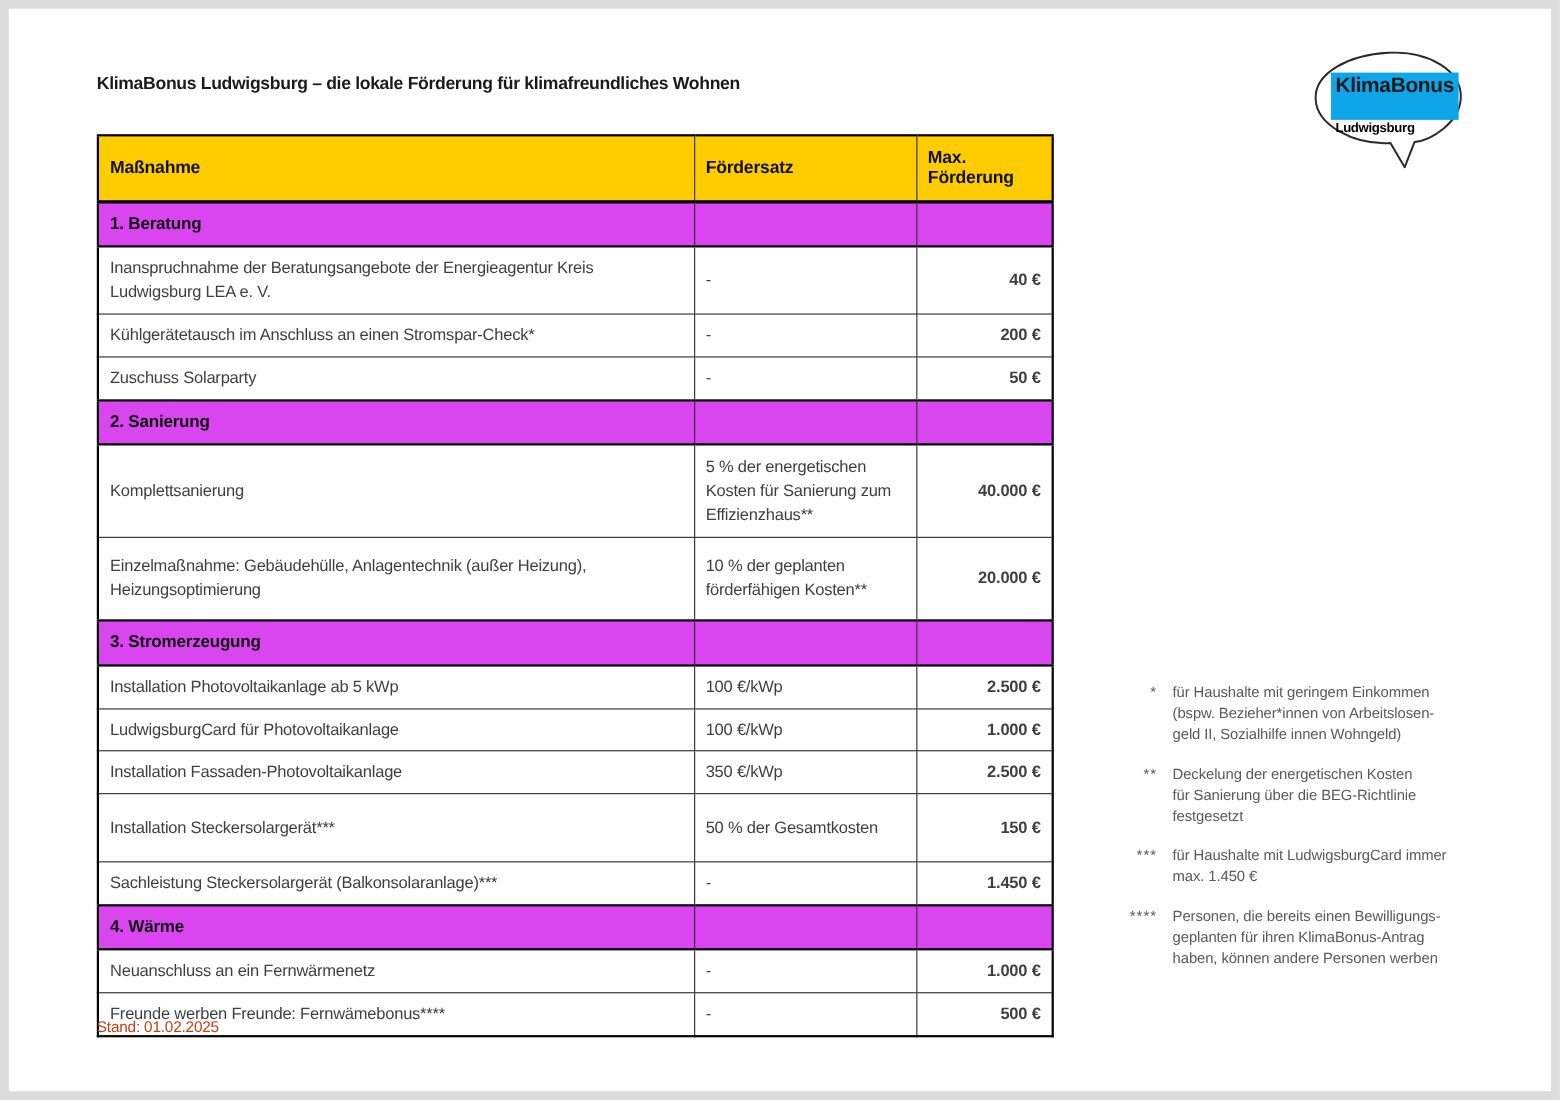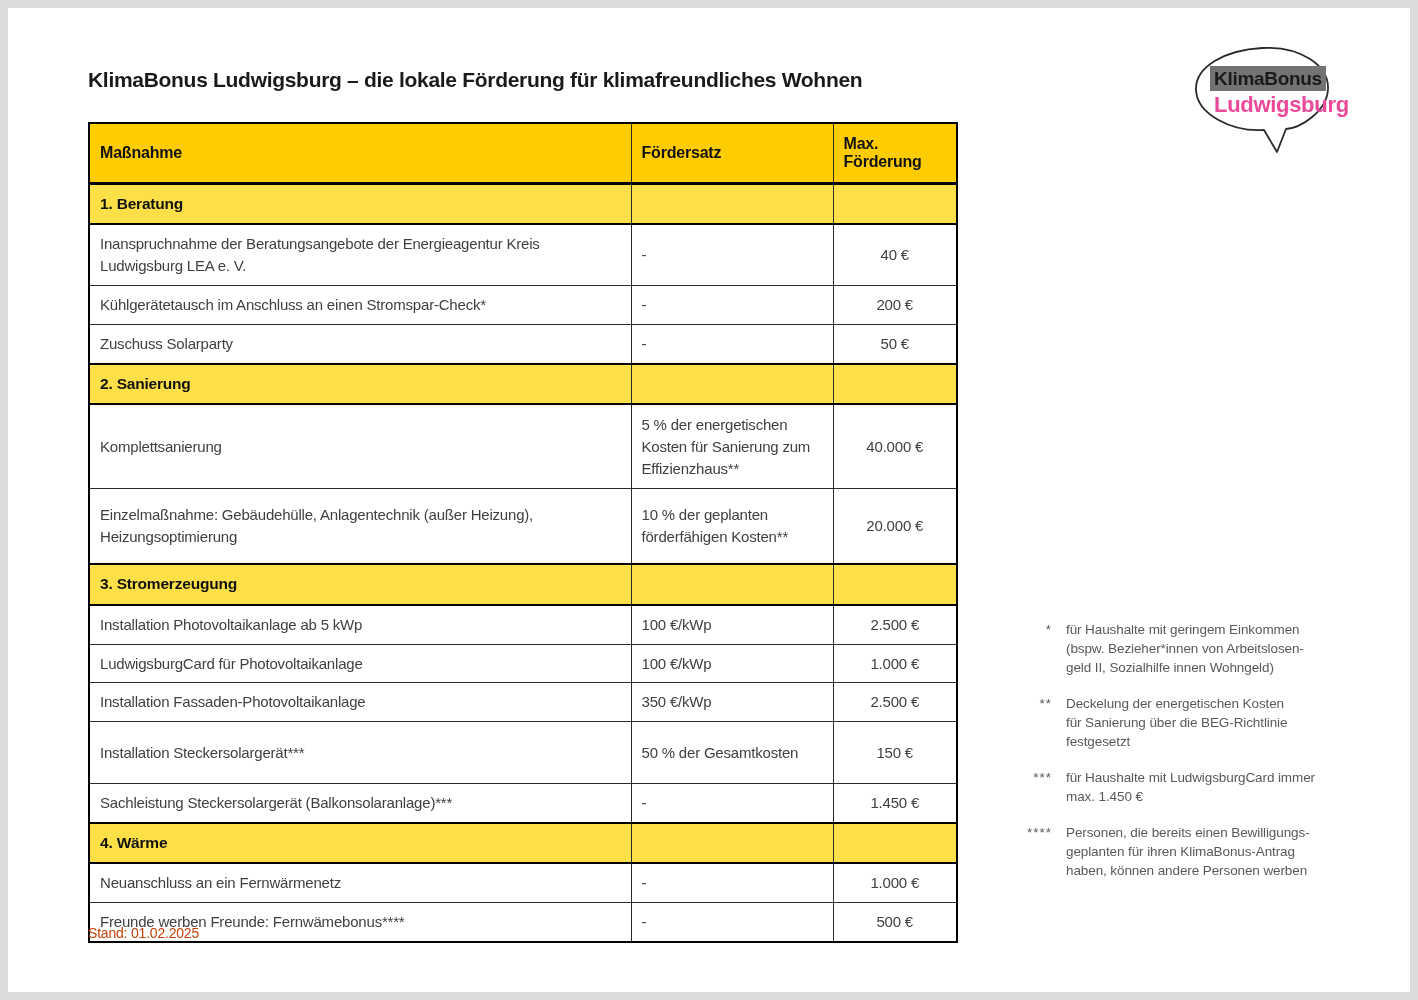--- a/index.html
+++ b/index.html
@@ -8,21 +8,21 @@
     font-family: "Liberation Sans", sans-serif;
     background:#dcdcdc;
     position:relative;
   }
   .page {
     position:absolute; left:8px; top:8px; right:8px; bottom:8px;
     background:#ffffff;
   }
   .title {
     position:absolute; left:80px; top:60px;
-    font-size:21px; font-weight:bold; color:#1a1a1a;
+    font-size:16px; font-weight:bold; color:#1a1a1a;
     letter-spacing:-0.3px;
   }
   
   .table-wrap { position:absolute; left:80px; top:114px; }
   table {
     border-collapse:collapse; table-layout:fixed; width:868px;
     border:2px solid #000;
   }
   th, td { border:1px solid #2a2a2a; vertical-align:middle; }
   thead th {
@@ -31,26 +31,26 @@
     text-align:left; padding:6px 10px; height:60px;
     border-bottom:3px solid #000; border-top:2px solid #000;
     letter-spacing:-0.2px;
   }
   tbody td {
     font-size:15px; color:#3f3f3f; line-height:1.45;
     padding:8px 10px; background:#fff;
     letter-spacing:-0.2px;
   }
   tr.section-row td {
-    background:#fde047;
+    background:#d946ef;
     font-weight:bold; color:#111; font-size:15.5px;
     border-top:2.5px solid #000; border-bottom:2.5px solid #000;
     padding:8px 10px; height:38px;
   }
-  td.c-max { text-align:center; }
+  td.c-max { text-align:right;font-weight:bold; }
   td.c-foerder { }
   tr.row-tall td { height:62px; }
   tr.row-xtall td { height:84px; }
   tr.row-mtall td { height:76px; }
   
   .stand {
     position:absolute; left:80px; top:917px;
     font-size:14px; color:#c2410c; letter-spacing:-0.2px;
   }
   
@@ -59,25 +59,25 @@
   .fn-marker {
     width:44px; text-align:right; padding-right:14px; flex:0 0 44px;
     font-size:13.5px; color:#595959; line-height:19px; letter-spacing:1px;
   }
   .fn-text { font-size:13.5px; color:#595959; line-height:19px; letter-spacing:-0.1px; }
   
   .logo { position:absolute; left:1178px; top:34px; width:156px; height:118px; }
   .logo svg { position:absolute; left:0; top:0; }
   .logo-text { position:absolute; left:24px; top:24px; line-height:1.25; }
   .logo-line1 {
-    display:inline-block; background:#737373; color:#1a1a1a;
-    font-size:19px; font-weight:bold; padding:1px 4px 0 4px; letter-spacing:-0.3px;
+    display:inline-block; background:#0ea5e9; color:#1a1a1a;
+    font-size:19px; font-weight:bold; padding:1px 4px 18px 4px; letter-spacing:-0.3px;
   }
   .logo-line2 {
-    display:block; color:#ec4899; font-size:22px; font-weight:bold;
+    display:block; color:#000000; font-size:12px; font-weight:bold;
     padding-left:4px; letter-spacing:-0.3px;
   }
 </style>
 </head>
 <body>
 
 <div class="page">
 
   <h1 class="title">KlimaBonus Ludwigsburg – die lokale Förderung für klimafreundliches Wohnen</h1>
 

